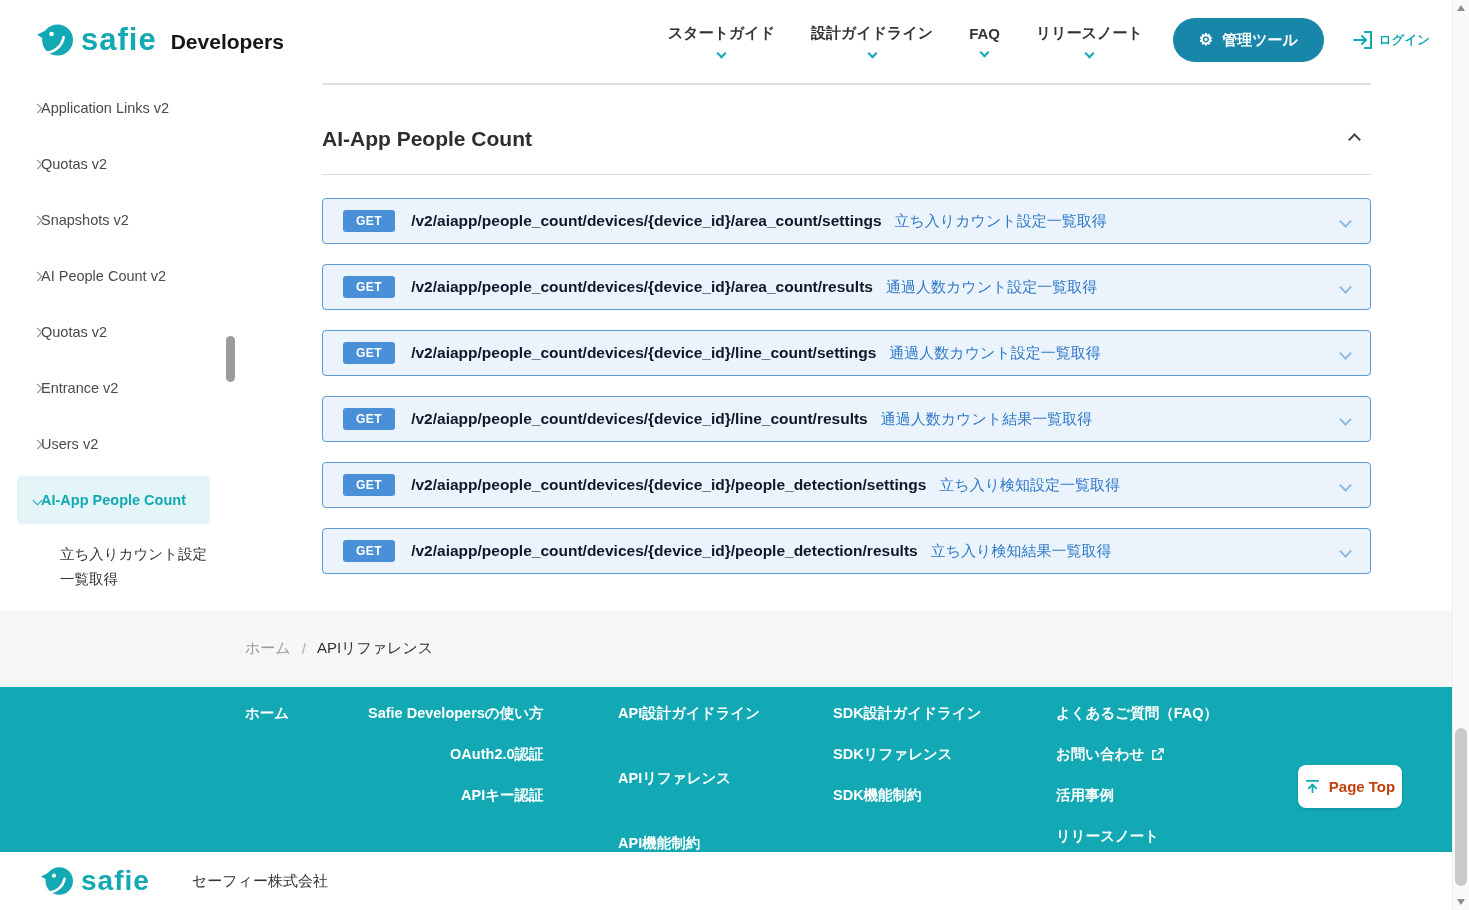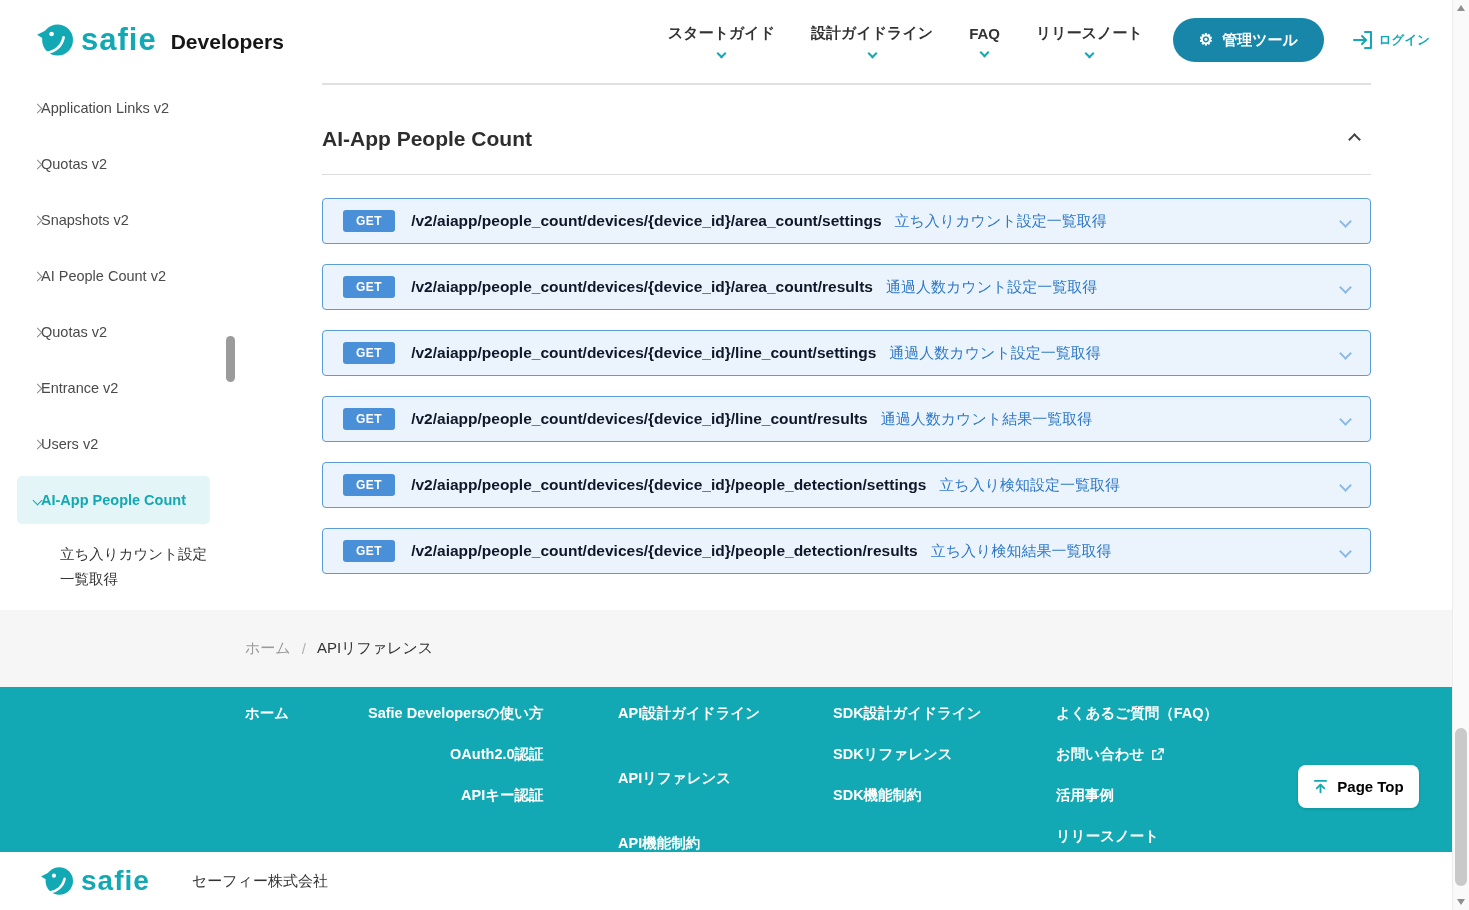--- a/index.html
+++ b/index.html
@@ -53,21 +53,21 @@
   .breadcrumb { margin-left:245px; display:flex; align-items:center; gap:11px; font-size:15px; }
   .bc-home { color:#9a9a9a; cursor:pointer; }
   .bc-sep { color:#b0b0b0; }
   .bc-current { color:#333; }
 
   
   .footer { position:absolute; top:687px; left:0; width:1452px; height:165px; background:#12A9B4; }
   .fcol { position:absolute; top:18px; display:flex; flex-direction:column; gap:24px; }
   .flink { color:#fff; font-size:14.5px; font-weight:bold; line-height:17px; white-space:nowrap; cursor:pointer; display:flex; align-items:center; gap:7px; }
   .fcol1 { left:245px; } .fcol2 { left:368px;align-items:flex-end; } .fcol3 { left:618px;gap:48px; } .fcol4 { left:833px; } .fcol5 { left:1056px; }
-  .page-top { position:absolute; left:1298px; top:78px; width:121px; height:43px; background:#fff; border:none; border-radius:8px; display:flex; align-items:center; justify-content:center; gap:9px; color:#000000; font-weight:bold; font-size:15px; font-family:inherit; cursor:pointer; box-shadow:0 1px 3px rgba(0,0,0,0.15); }
+  .page-top { position:absolute; left:1298px; top:78px; width:104px; height:43px; background:#fff; border:none; border-radius:8px; display:flex; align-items:center; justify-content:center; gap:9px; color:#c2410c; font-weight:bold; font-size:15px; font-family:inherit; cursor:pointer; box-shadow:0 1px 3px rgba(0,0,0,0.15); }
 
   
   .bottom-bar { position:absolute; top:852px; left:0; width:1452px; height:58px; background:#fff; display:flex; align-items:center; }
   .bottom-brand { display:flex; align-items:center; gap:7px; margin-left:40px; cursor:pointer; }
   .bottom-brand .logo-svg { width:34px; height:32px; }
   .bottom-brand-name { color:#12A9B4; font-size:28px; font-weight:bold; letter-spacing:1px; }
   .company { margin-left:42px; font-size:15px; color:#333; }
 
   
   .vscroll { position:absolute; top:0; right:0; width:17px; height:910px; background:#FAFAFA; border-left:1px solid #ececec; z-index:10; }

